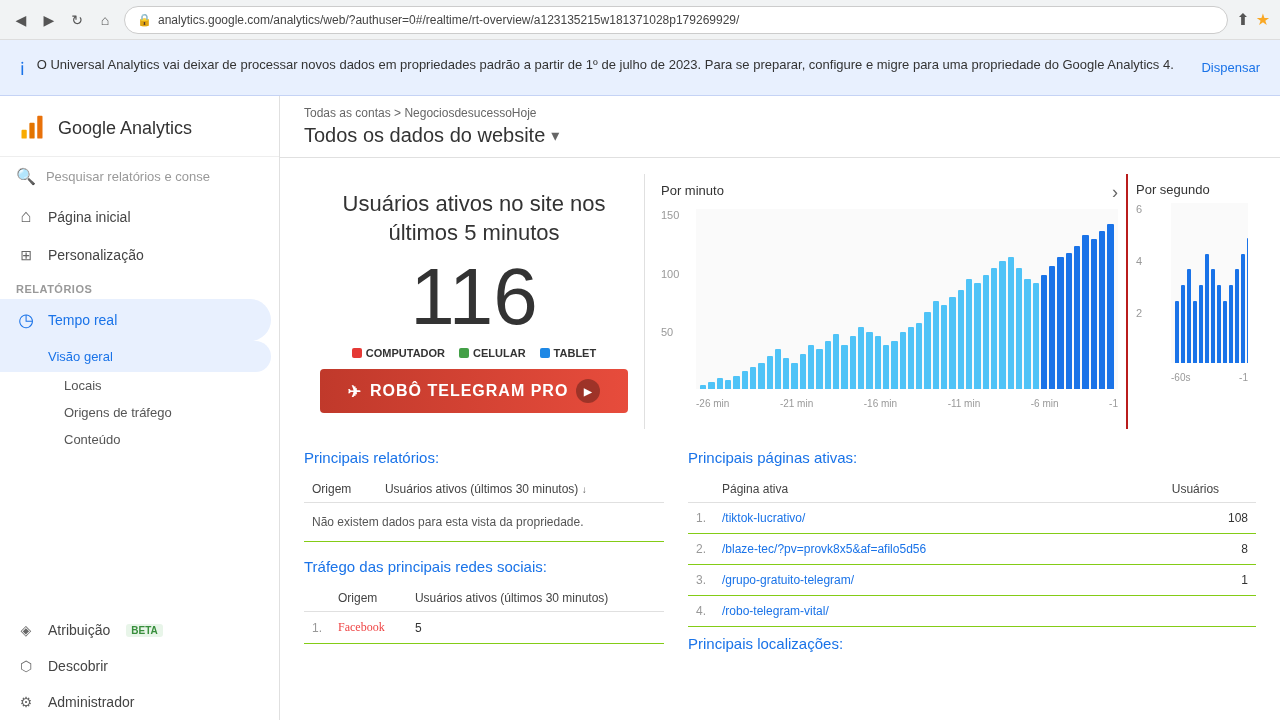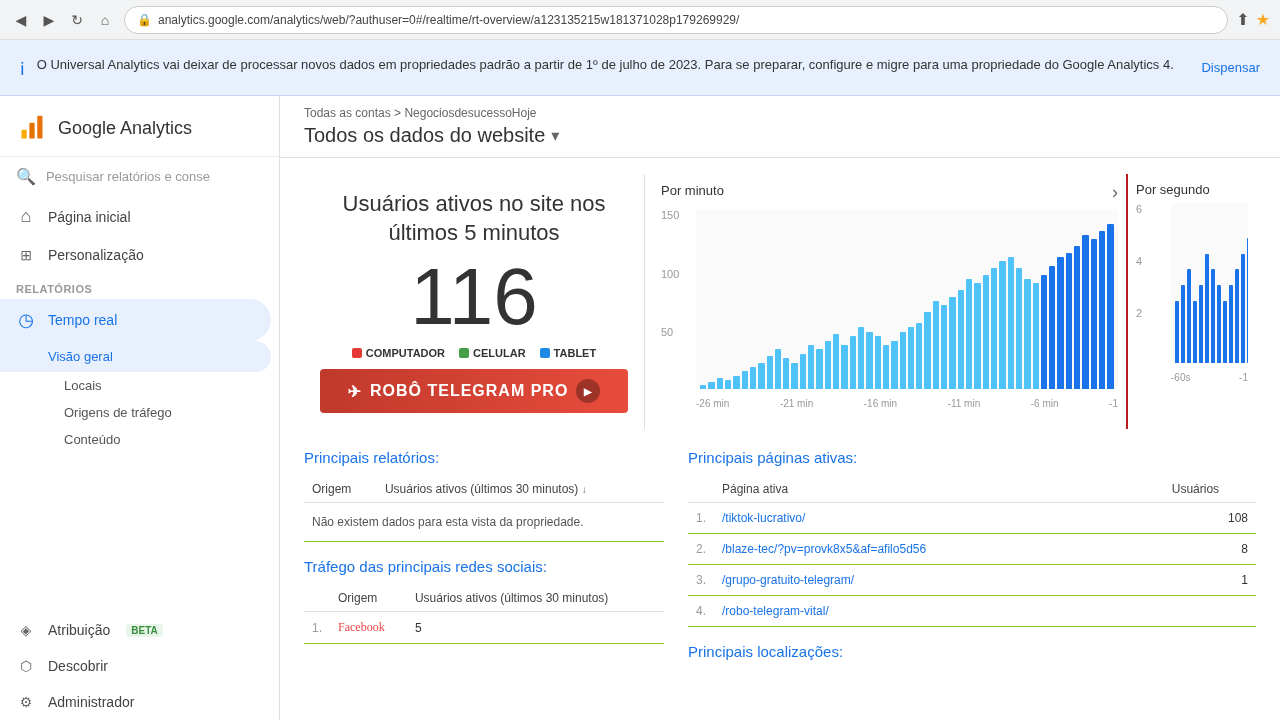--- a/index.html
+++ b/index.html
@@ -716,21 +716,21 @@
                 <td class="users-col">1</td>
               </tr>
               <tr>
                 <td class="row-num">4.</td>
                 <td style="color:#1a73e8; cursor:pointer;">/robo-telegram-vital/</td>
                 <td class="users-col"></td>
               </tr>
             </tbody>
           </table>
 
-          <div style="margin-top:16px;">
+          <div style="margin-top:8px;">
             <div class="section-title">Principais localizações:</div>
           </div>
         </div>
 
       </div>
     </div>
   </div>
 </div>
 
 </body></html>

